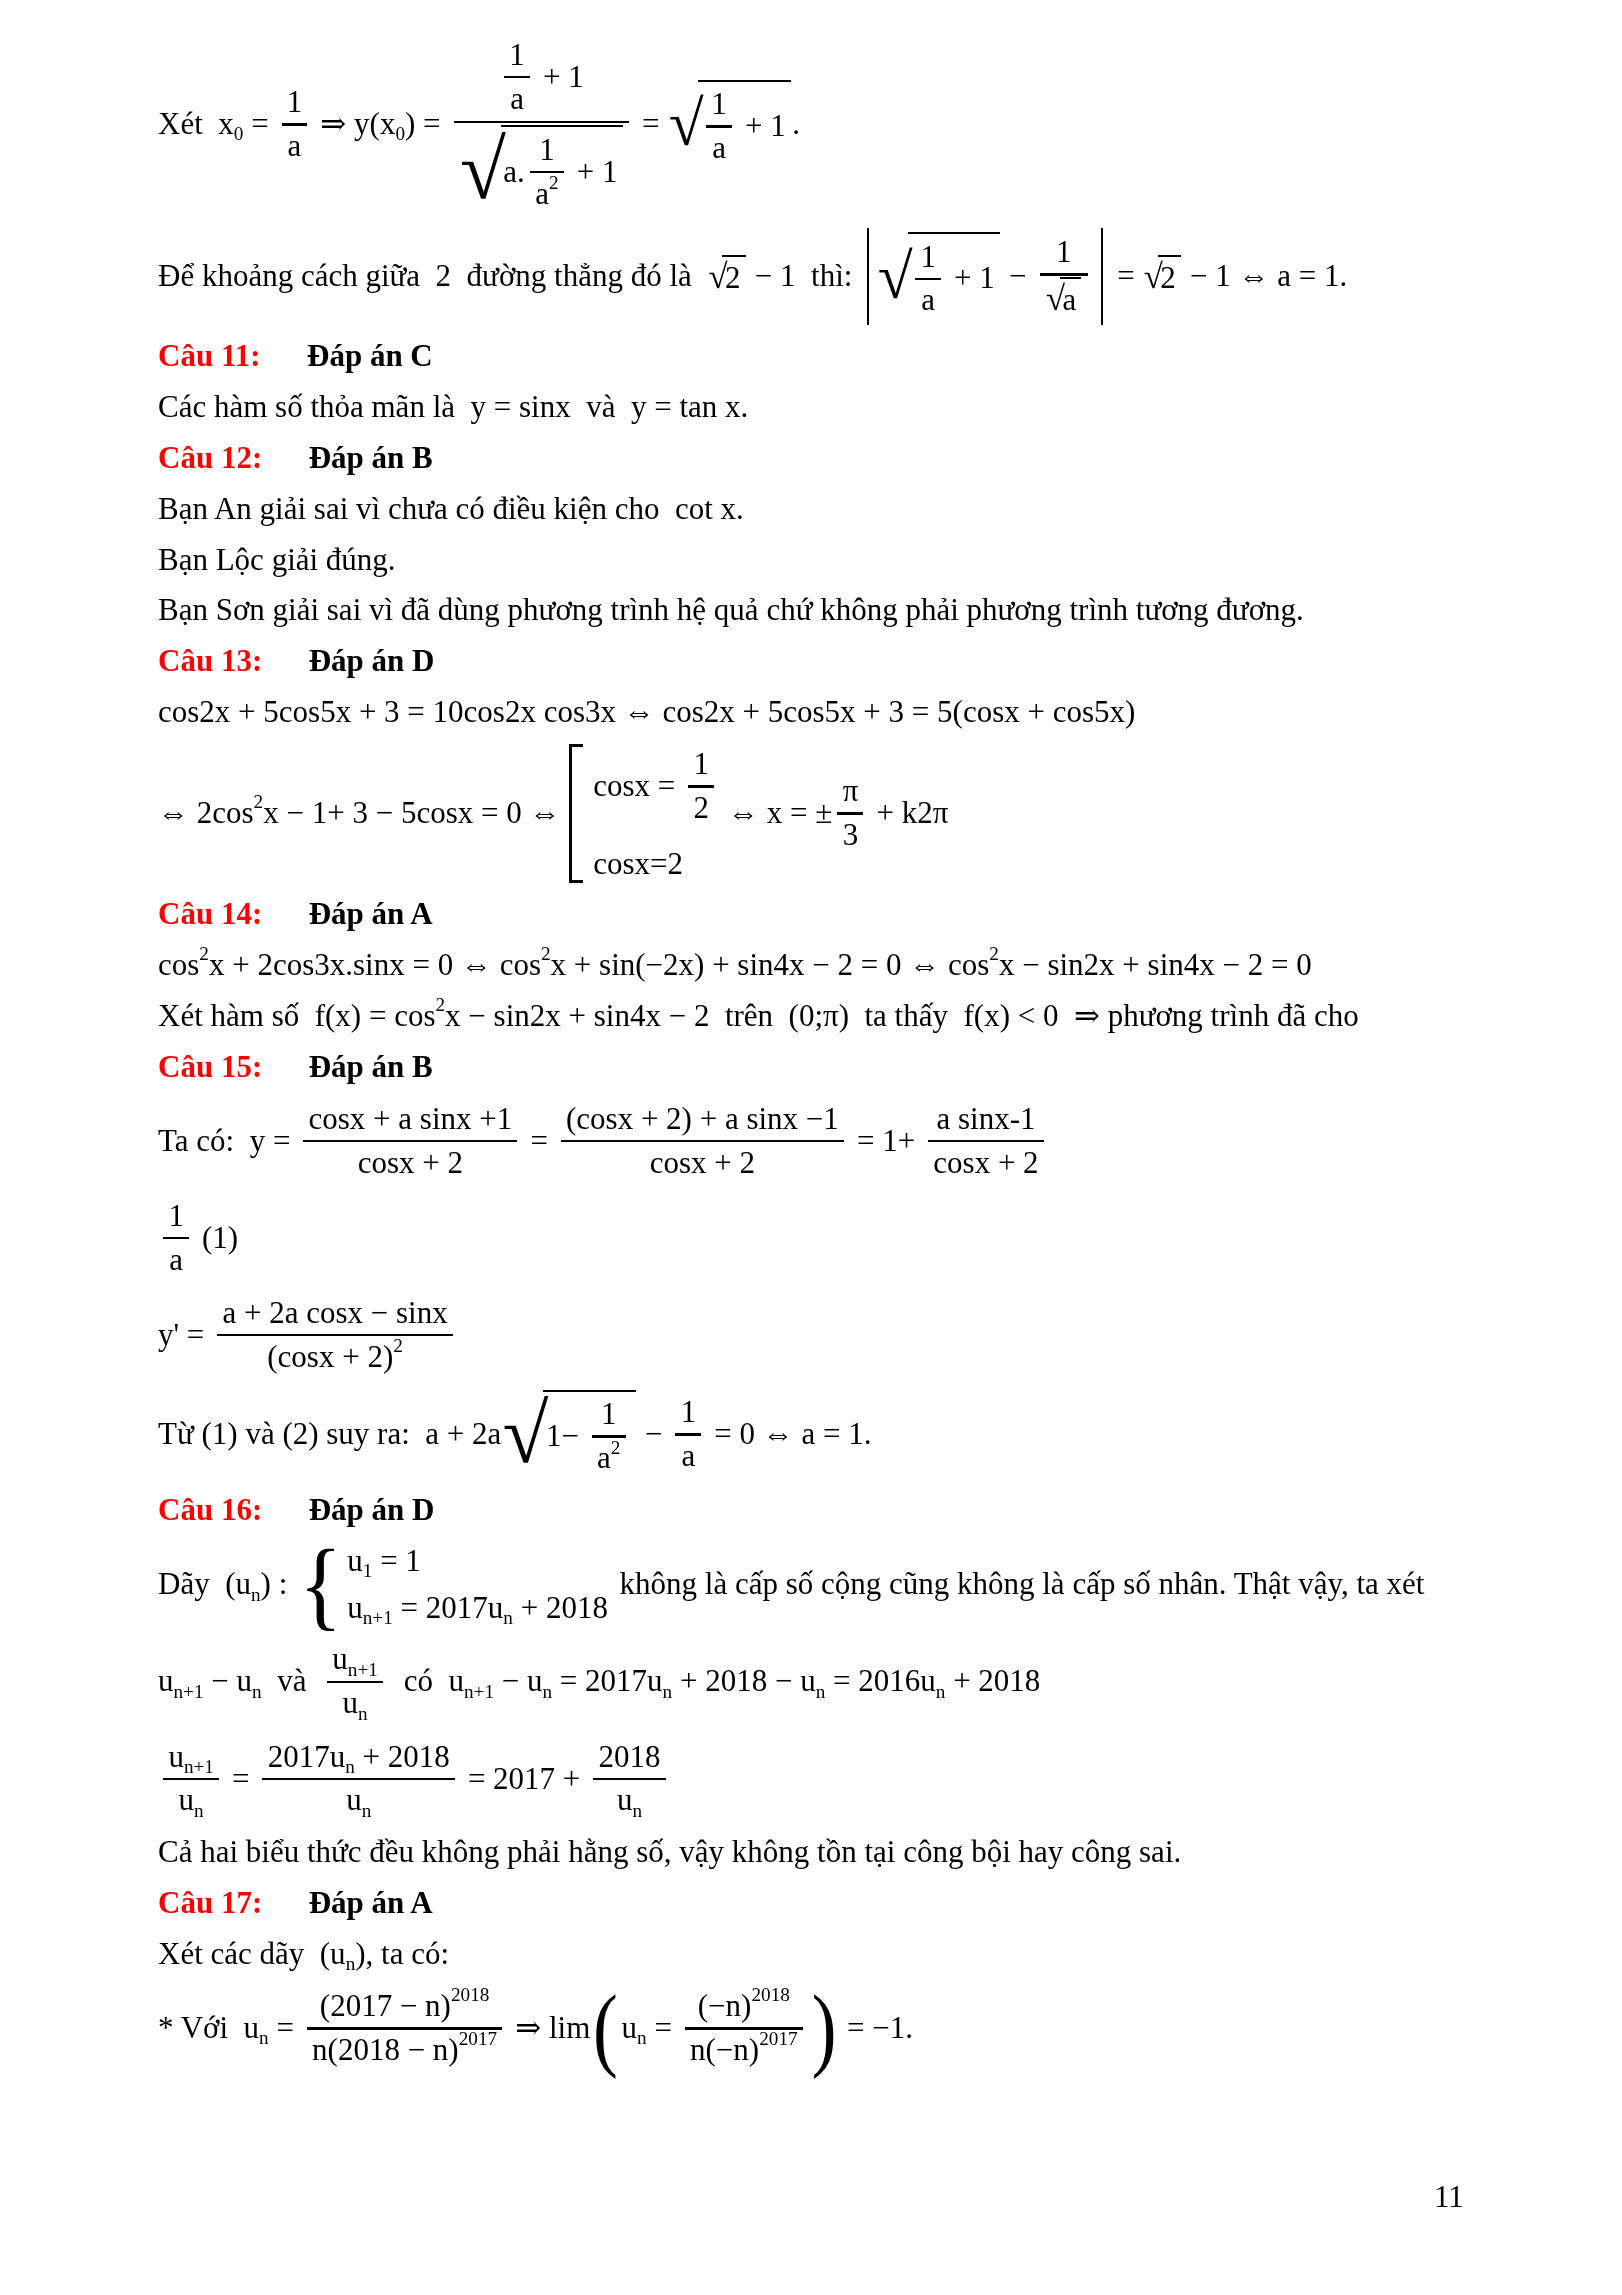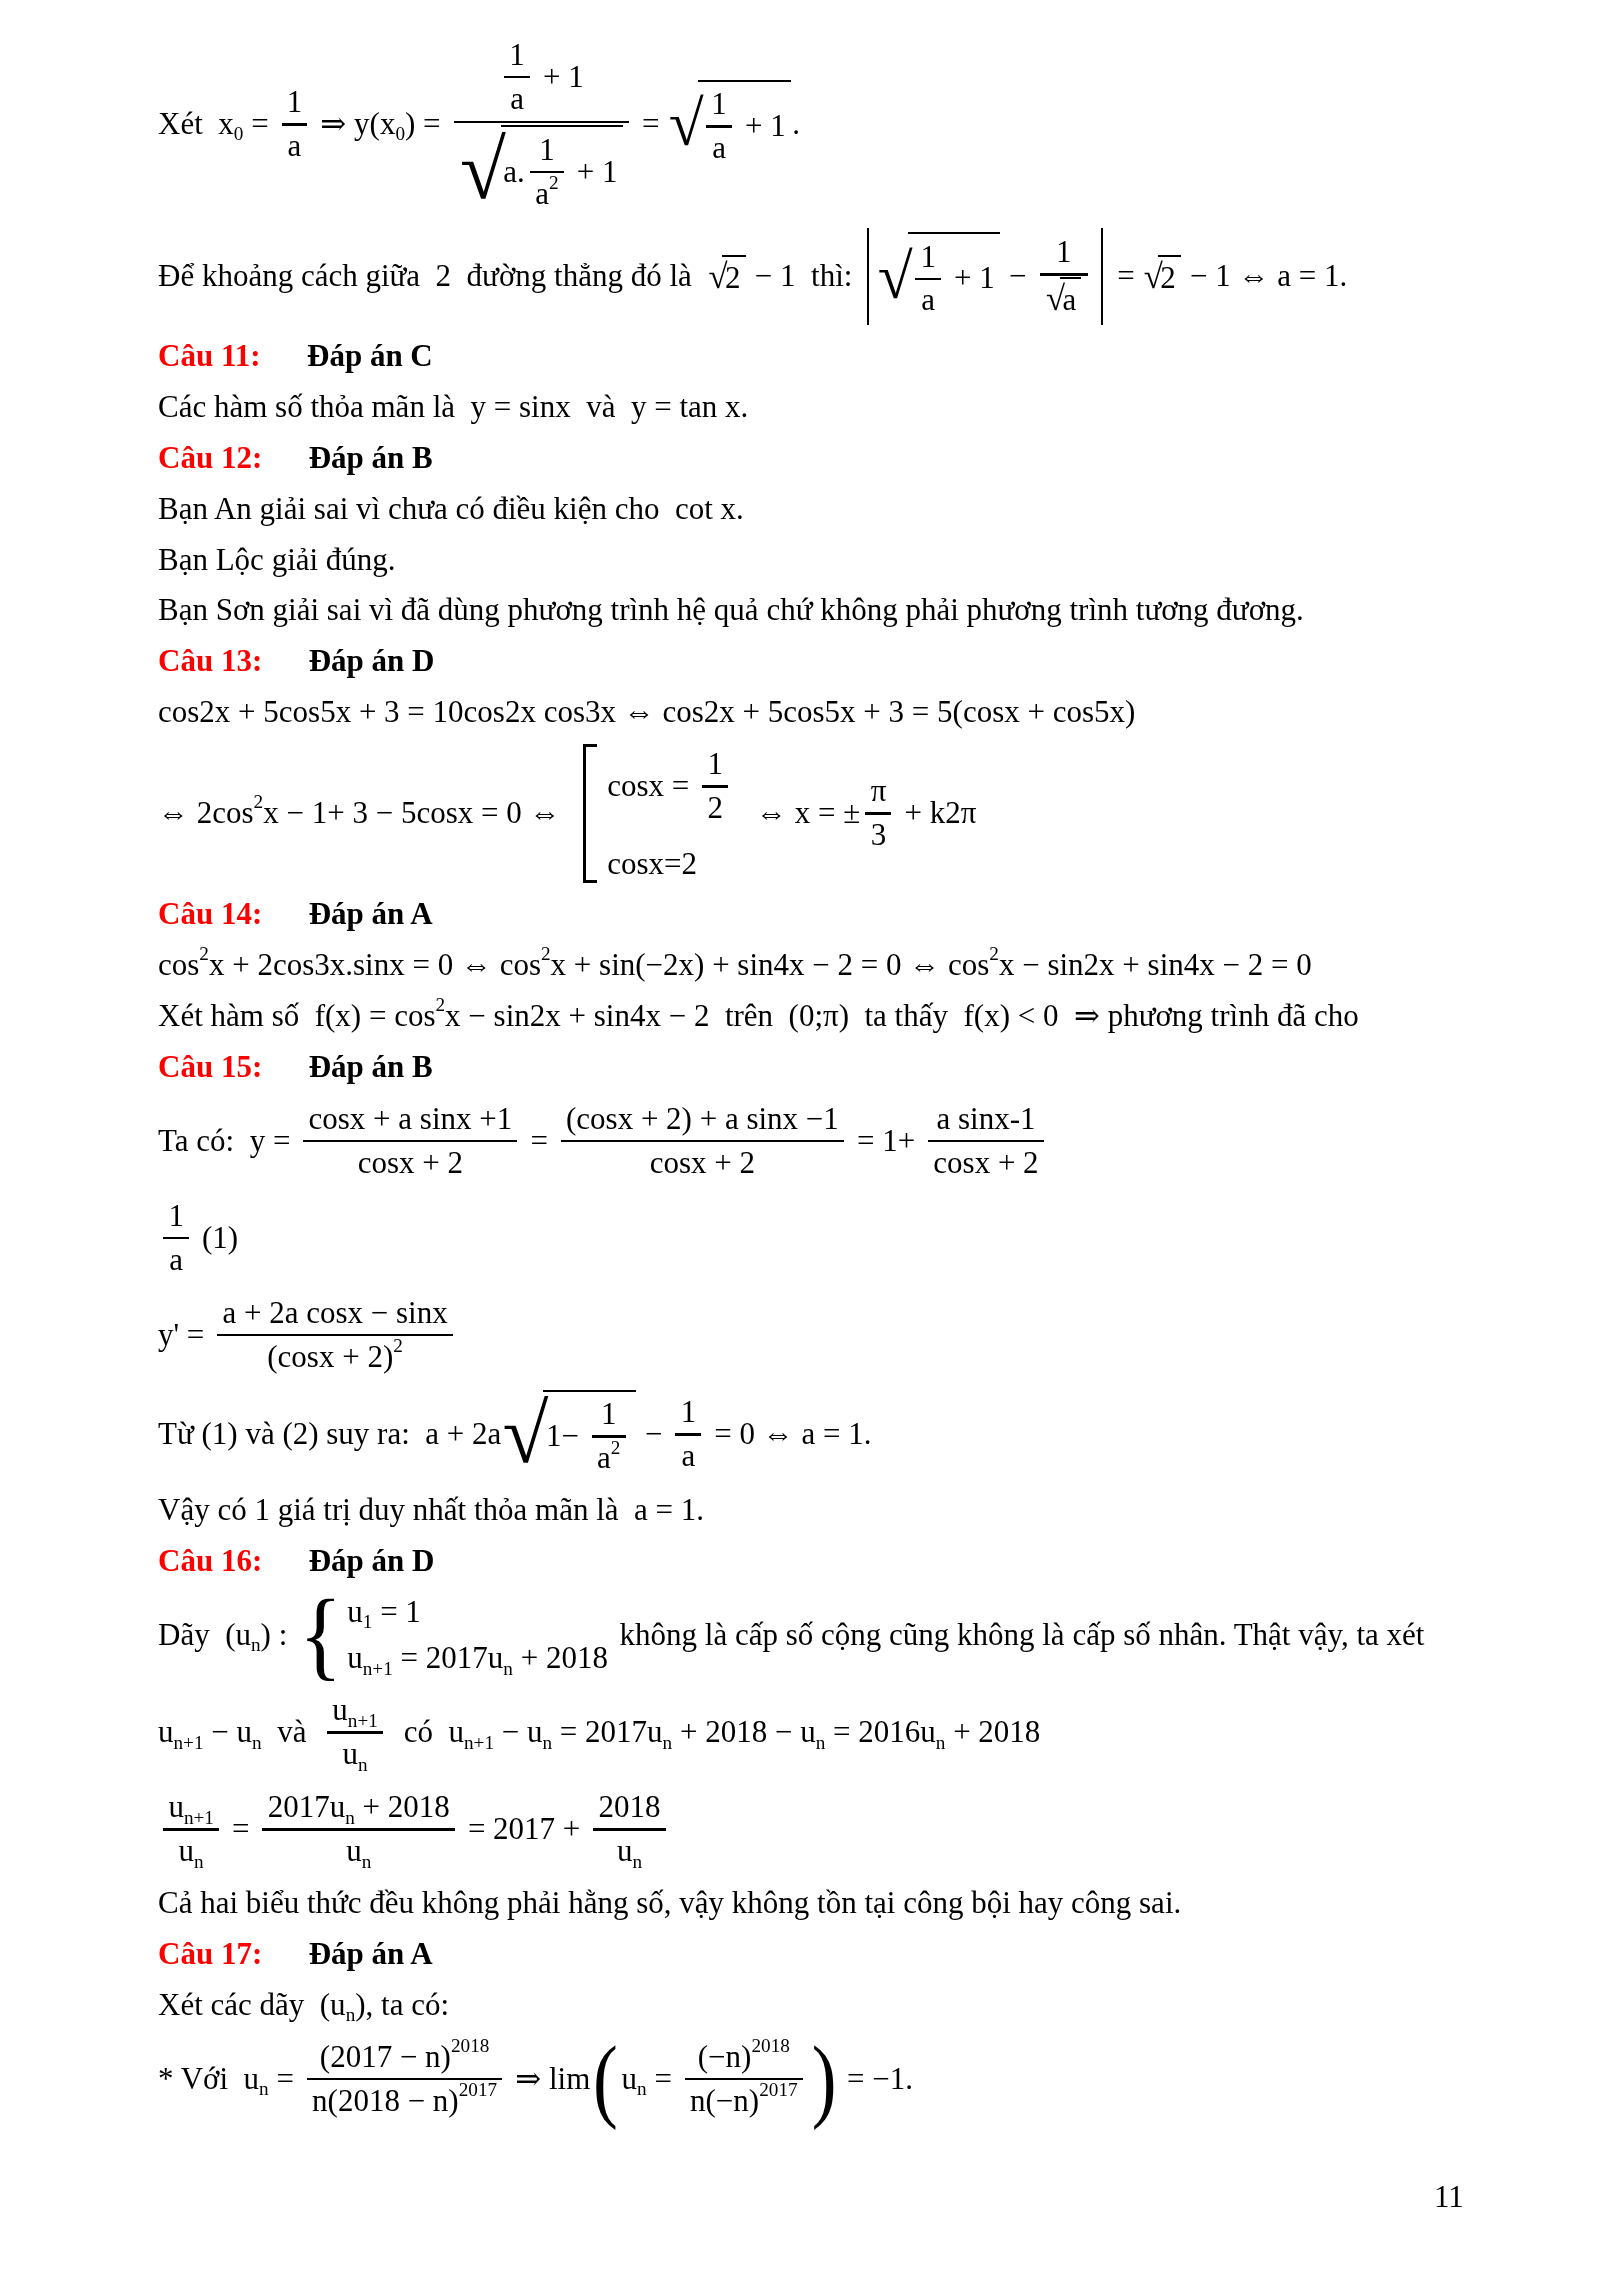--- a/index.html
+++ b/index.html
@@ -30,21 +30,21 @@
   
   .sqrt{display:inline-flex;align-items:center;margin:0 1.3px;}
   .rsym{display:inline-flex;align-items:center;line-height:0;}
   .h1>.rsym{font-size:1.12em;}
   .h2>.rsym{font-size:2.05em;}
   .h3>.rsym{font-size:2.7em;}
   .rbody{display:inline-flex;align-items:center;border-top:2.6px solid #000;padding:2.6px 5.2px 0 2.6px;margin-left:-5.2px;white-space:pre;}
   
   .mabs{display:inline-flex;align-items:center;border-left:2.6px solid #000;border-right:2.6px solid #000;padding:3.9px 7.9px;margin:0 6.5px;}
   
-  .cases{display:inline-flex;align-items:flex-end;margin:0 15px;}
+  .cases{display:inline-flex;align-items:flex-end;margin:0 1px;}
   .cbkt{align-self:stretch;width:10.5px;border-left:3.3px solid #000;border-top:3.3px solid #000;border-bottom:3.3px solid #000;margin-right:10.5px;}
   .crows{display:inline-flex;flex-direction:column;align-items:flex-start;row-gap:15.7px;}
   .crow{display:inline-flex;align-items:center;white-space:pre;}
   
   .bracesys{display:inline-flex;align-items:center;margin:0 3.9px;}
   .bsym{font-size:2.9em;line-height:0;display:inline-flex;align-items:center;transform:scaleY(1.1);margin-right:5.2px;}
   .bracesys .crows{row-gap:7.9px;}
   
   .pgrp{display:inline-flex;align-items:center;margin:0 2.6px;}
   .bigp{font-size:2.4em;line-height:0;display:inline-flex;align-items:center;transform:scaleY(1.25);font-weight:300;}
@@ -88,21 +88,20 @@
   <div class="line math"><span class="mt">Xét hàm số  f(x) = cos</span><span class="msp">2</span><span class="mt">x − sin2x + sin4x − 2  trên  (0;π)  ta thấy  f(x) &lt; 0  ⇒ phương trình đã cho</span></div>
 
   <div class="line heading">
     <span class="red">Câu 15:</span>
     <span class="blue">Đáp án B</span>
   </div>
   <div class="line math"><span class="mt">Ta có:  y = </span><span class="frac"><span class="fnum"><span class="mt">cosx + a sinx +1</span></span><span class="fbar"></span><span class="fden"><span class="mt">cosx + 2</span></span></span><span class="mt"> = </span><span class="frac"><span class="fnum"><span class="mt">(cosx + 2) + a sinx −1</span></span><span class="fbar"></span><span class="fden"><span class="mt">cosx + 2</span></span></span><span class="mt"> = 1+ </span><span class="frac"><span class="fnum"><span class="mt">a sinx-1</span></span><span class="fbar"></span><span class="fden"><span class="mt">cosx + 2</span></span></span></div>
   <div class="line math"><span class="frac"><span class="fnum"><span class="mt">1</span></span><span class="fbar"></span><span class="fden"><span class="mt">a</span></span></span><span class="mt"> (1)</span></div>
   <div class="line math"><span class="mt">y' = </span><span class="frac"><span class="fnum"><span class="mt">a + 2a cosx − sinx</span></span><span class="fbar"></span><span class="fden"><span class="mt">(cosx + 2)</span><span class="msp">2</span></span></span></div>
   <div class="line math"><span class="mt">Từ (1) và (2) suy ra:  a + 2a</span><span class="sqrt h3"><span class="rsym">√</span><span class="rbody"><span class="mt">1− </span><span class="frac"><span class="fnum"><span class="mt">1</span></span><span class="fbar"></span><span class="fden"><span class="mt">a</span><span class="msp">2</span></span></span></span></span><span class="mt"> − </span><span class="frac"><span class="fnum"><span class="mt">1</span></span><span class="fbar"></span><span class="fden"><span class="mt">a</span></span></span><span class="mt"> = 0 ⇔ a = 1.</span></div>
-  <div class="line body">Vậy có 1 giá trị duy nhất thỏa mãn là  a = 1.</div>
 
   <div class="line heading">
     <span class="red">Câu 16:</span>
     <span class="blue">Đáp án D</span>
   </div>
   <div class="line math"><span class="mt">Dãy  (u</span><span class="msb">n</span><span class="mt">) : </span><span class="bracesys"><span class="bsym">{</span><span class="crows"><span class="crow"><span class="mt">u</span><span class="msb">1</span><span class="mt"> = 1</span></span><span class="crow"><span class="mt">u</span><span class="msb">n+1</span><span class="mt"> = 2017u</span><span class="msb">n</span><span class="mt"> + 2018</span></span></span></span><span class="mt"> không là cấp số cộng cũng không là cấp số nhân. Thật vậy, ta xét</span></div>
   <div class="line math"><span class="mt">u</span><span class="msb">n+1</span><span class="mt"> − u</span><span class="msb">n</span><span class="mt">  và  </span><span class="frac"><span class="fnum"><span class="mt">u</span><span class="msb">n+1</span></span><span class="fbar"></span><span class="fden"><span class="mt">u</span><span class="msb">n</span></span></span><span class="mt">  có  u</span><span class="msb">n+1</span><span class="mt"> − u</span><span class="msb">n</span><span class="mt"> = 2017u</span><span class="msb">n</span><span class="mt"> + 2018 − u</span><span class="msb">n</span><span class="mt"> = 2016u</span><span class="msb">n</span><span class="mt"> + 2018</span></div>
   <div class="line math"><span class="frac"><span class="fnum"><span class="mt">u</span><span class="msb">n+1</span></span><span class="fbar"></span><span class="fden"><span class="mt">u</span><span class="msb">n</span></span></span><span class="mt"> = </span><span class="frac"><span class="fnum"><span class="mt">2017u</span><span class="msb">n</span><span class="mt"> + 2018</span></span><span class="fbar"></span><span class="fden"><span class="mt">u</span><span class="msb">n</span></span></span><span class="mt"> = 2017 + </span><span class="frac"><span class="fnum"><span class="mt">2018</span></span><span class="fbar"></span><span class="fden"><span class="mt">u</span><span class="msb">n</span></span></span></div>
   <div class="line body">Cả hai biểu thức đều không phải hằng số, vậy không tồn tại công bội hay công sai.</div>
 

